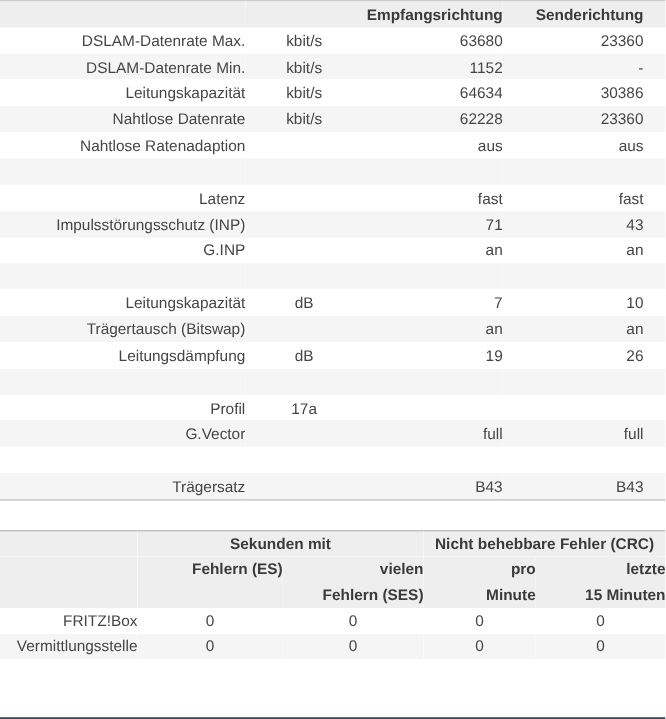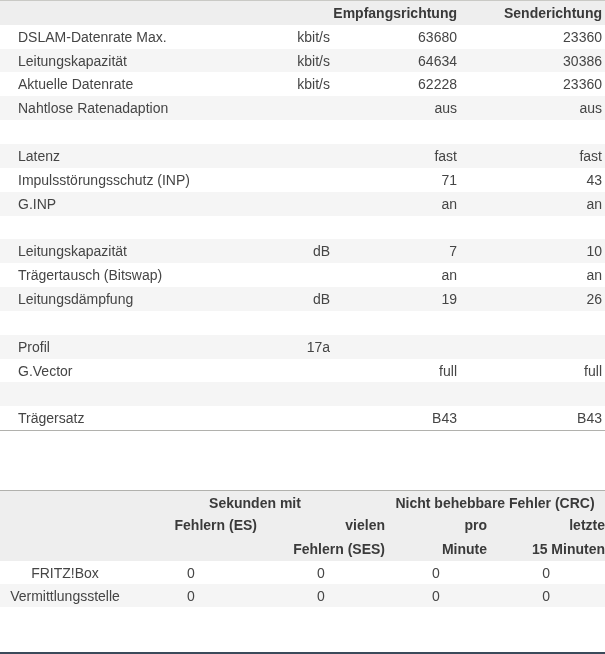--- a/index.html
+++ b/index.html
@@ -41,41 +41,41 @@
   
   .t1{border-top:1px solid var(--border-top);border-bottom:1px solid var(--border-strong);border-radius:28px;}
   .t1 thead th{
     background:var(--header-bg);
     font-weight:bold;
     color:var(--heading-text);
     height:23.8px;
   }
   .t1 td{height:23.85px;}
   .t1 tbody tr:nth-child(even){background:var(--stripe-bg);}
-  .t1 .c1{text-align:left;padding-left:18px;}
-  .t1 .c2{text-align:right;}
+  .t1 .c1{text-align:right;padding-left:18px;}
+  .t1 .c2{text-align:center;}
   .t1 .c3{text-align:right;}
-  .t1 .c4{text-align:right;padding-right:3px;}
+  .t1 .c4{text-align:right;padding-right:20px;}
   
-  .t2{margin-top:59px;border-top:1px solid var(--border-strong);}
+  .t2{margin-top:27px;border-top:1px solid var(--border-strong);}
   .t2 thead th{
     background:var(--header-bg);
     font-weight:bold;
     color:var(--heading-text);
   }
   .t2 .group-row th{height:23px;text-align:center;}
   .t2 .group-row .c1{text-align:left;padding-left:5px;}
   .t2 .sub-row th{
     height:47px;
     vertical-align:top;
     text-align:right;
     line-height:23.5px;
   }
   .t2 tbody td{height:23px;text-align:center;}
-  .t2 tbody .c1{text-align:center;padding-left:5px;}
+  .t2 tbody .c1{text-align:right;padding-left:5px;}
   .t2 tbody tr:nth-child(even){background:var(--stripe-bg);}
   
   .bottom-bar{
     position:absolute;
     left:0;right:0;bottom:0;
     height:2px;
     background:var(--accent-bottom);
   }
 </style>
 </head>
@@ -99,27 +99,33 @@
       </tr>
     </thead>
     <tbody id="t1-body">
         <tr>
           <td class="c1">DSLAM-Datenrate Max.</td>
           <td class="c2">kbit/s</td>
           <td class="c3">63680</td>
           <td class="c4">23360</td>
         </tr>
         <tr>
+          <td class="c1">DSLAM-Datenrate Min.</td>
+          <td class="c2">kbit/s</td>
+          <td class="c3">1152</td>
+          <td class="c4">-</td>
+        </tr>
+        <tr>
           <td class="c1">Leitungskapazität</td>
           <td class="c2">kbit/s</td>
           <td class="c3">64634</td>
           <td class="c4">30386</td>
         </tr>
         <tr>
-          <td class="c1">Aktuelle Datenrate</td>
+          <td class="c1">Nahtlose Datenrate</td>
           <td class="c2">kbit/s</td>
           <td class="c3">62228</td>
           <td class="c4">23360</td>
         </tr>
         <tr>
           <td class="c1">Nahtlose Ratenadaption</td>
           <td class="c2"></td>
           <td class="c3">aus</td>
           <td class="c4">aus</td>
         </tr>

